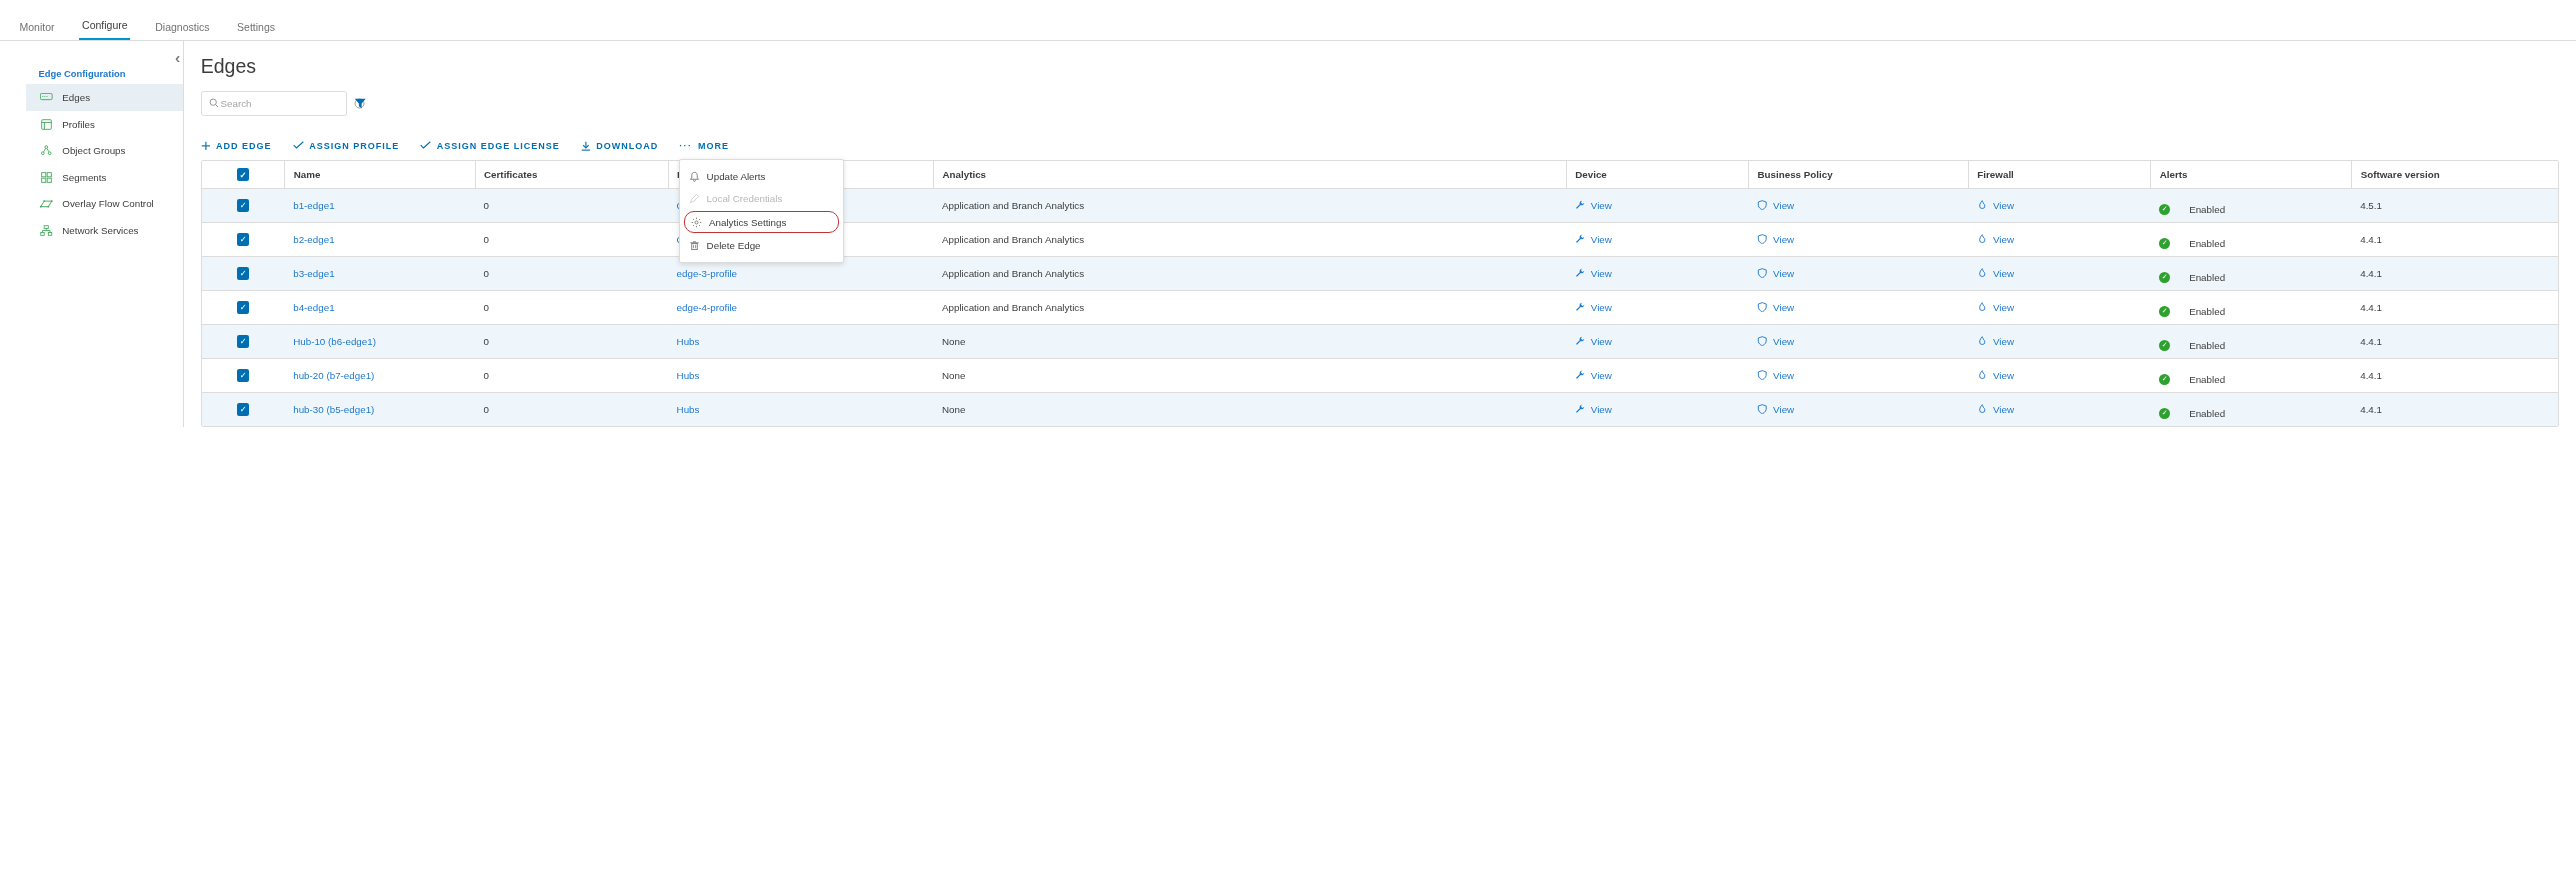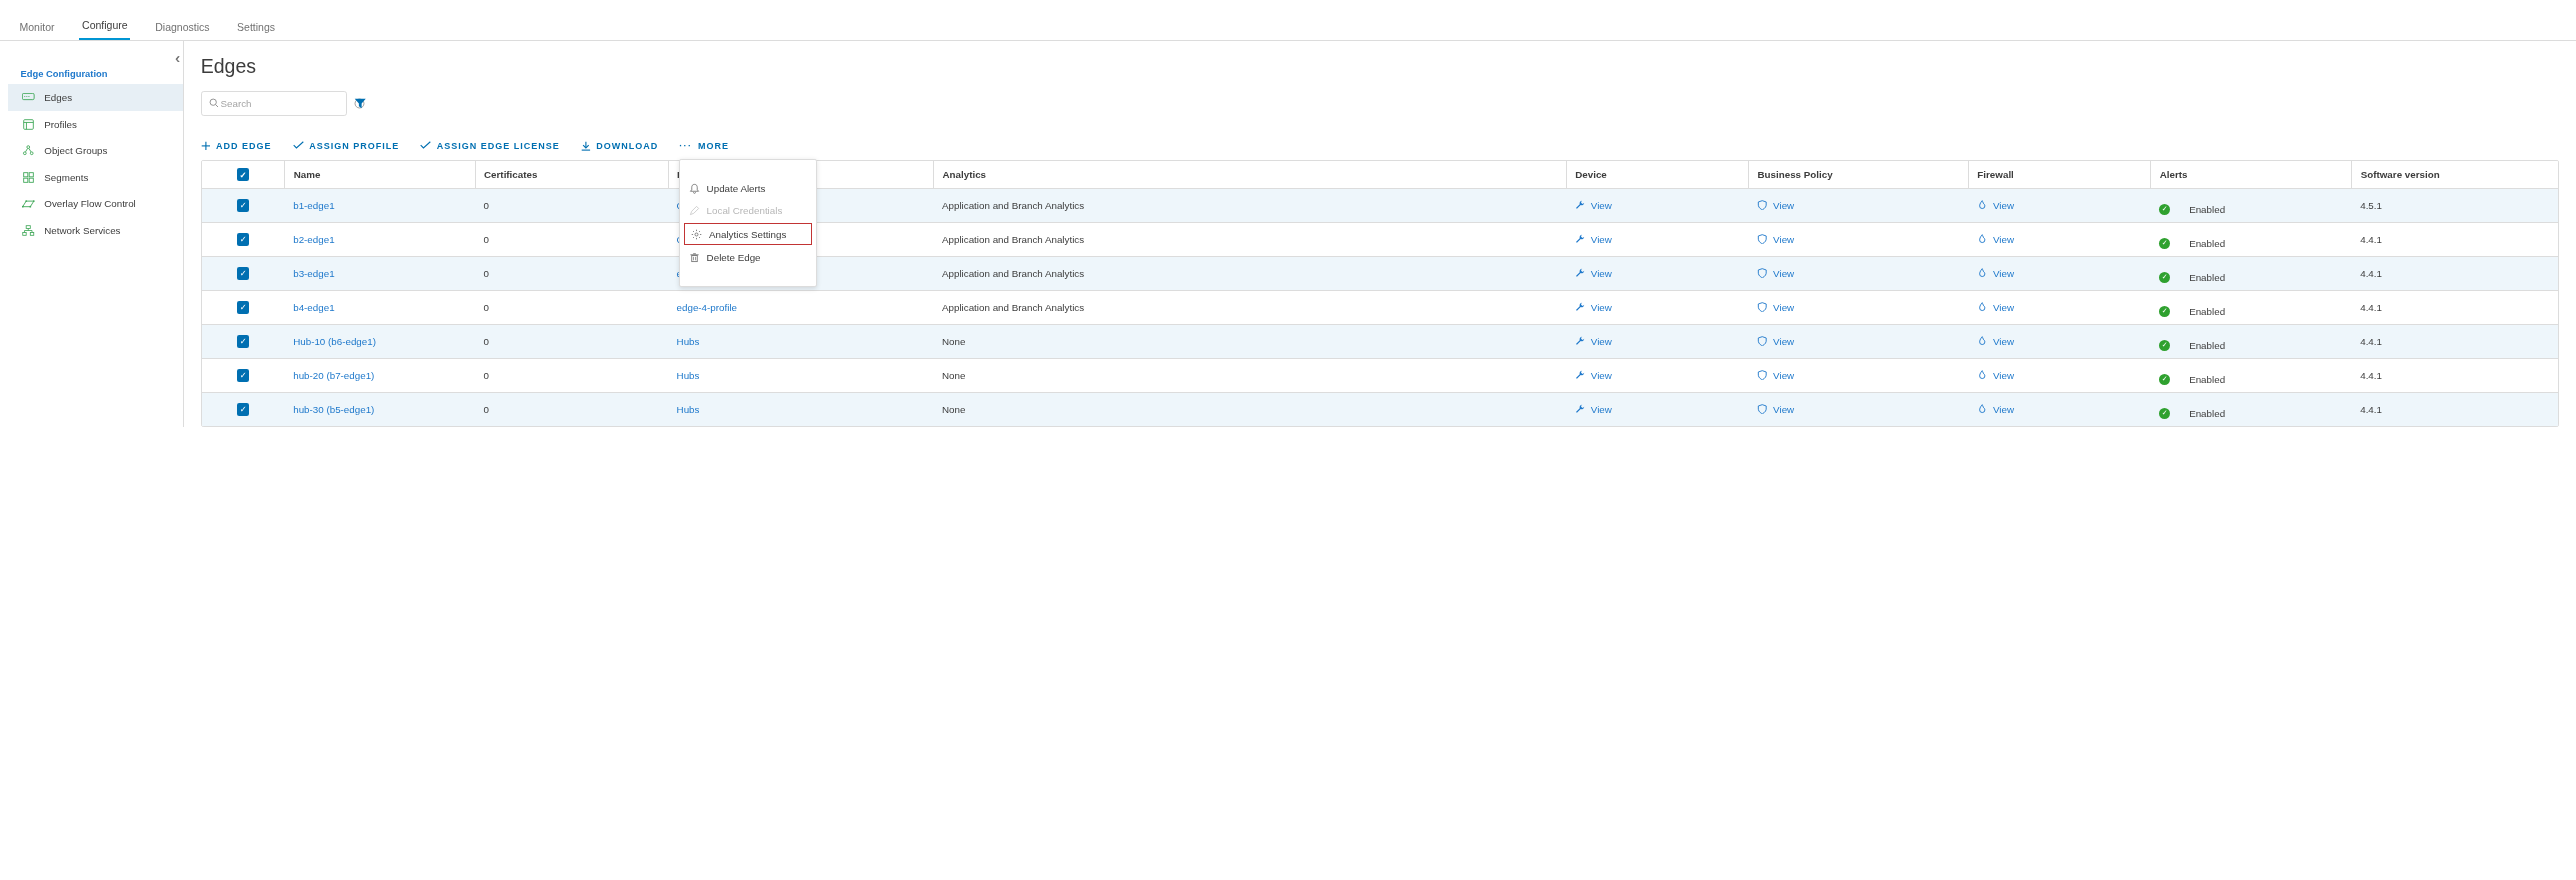--- a/index.html
+++ b/index.html
@@ -58,20 +58,21 @@
   .collapse-btn {
     position: absolute;
     top: 8.4px; right: 7px;
     color: var(--muted);
     cursor: pointer;
     font-size: 14px;
     letter-spacing: -4.2px;
   }
   .sidebar-section {
     padding: 21px 0 0 8px;
+    margin-left: 18px;
   }
   .sidebar-heading {
     padding: 5.6px 12.5px;
     color: var(--link);
     font-weight: 600;
     font-size: 9.4px;
   }
   .sidebar-item {
     display: flex;
     align-items: center;
@@ -151,38 +152,38 @@
   .view-cell { display:flex; align-items:flex-start; gap:5.6px; color:var(--link); cursor:pointer; }
   .status-pill { display:flex; gap:19px;margin-top:8px; }
   .dot-ok {
     width:11px; height:11px; border-radius:50%; background:var(--green);
     display:inline-flex; align-items:center; justify-content:center; color:#fff; font-size:7px;
   }
   .menu {
     position:absolute;
     top: 18px;
     left: 0;
-    width: 138px;
+    width: 165px;
     background:#fff;
     border:0.7px solid var(--border);
     box-shadow: 0 1.4px 5.6px rgba(0,0,0,0.12);
     border-radius:2.1px;
-    padding:18px 0;
+    padding:6px 0;
     z-index:5;
     text-align:center;
   }
   .menu-item {
     display:flex; align-items:center; gap:7px;
     padding:5.6px 8.4px;
     color: var(--text);
     cursor:pointer;
     font-size:9.8px;
   }
   .menu-item.disabled { color:#b7b7b7; cursor:default; }
-  .menu-item.highlight { border:1.4px solid var(--red); border-radius:0; margin:1.4px 4.2px; padding:4.2px 5.6px; }
+  .menu-item.highlight { border:1.4px solid var(--red); border-radius:10px; margin:1.4px 4.2px; padding:4.2px 5.6px; }
 
   
   col.c-chk { width:31px; }
   col.c-name { width:71px; }
   col.c-cert { width:72px; }
   col.c-profile { width:99px; }
   col.c-analytics { width:236px; }
   col.c-device { width:68px; }
   col.c-bp { width:82px; }
   col.c-fw { width:68px; }

